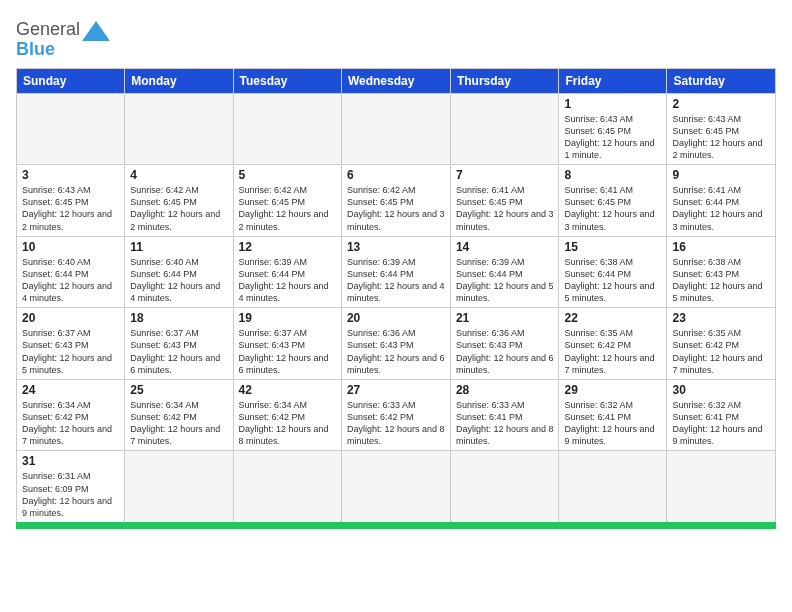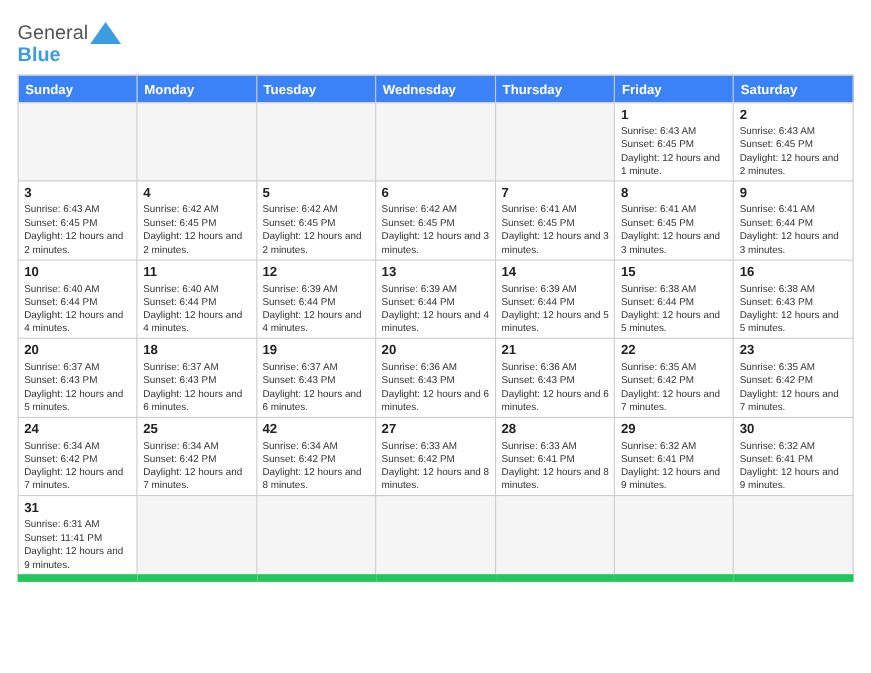--- a/index.html
+++ b/index.html
@@ -32,21 +32,21 @@
     .location-title {
       font-size: 16px;
       color: #444;
     }
     .calendar {
       width: 100%;
       border-collapse: collapse;
       border: 1px solid #ccc;
     }
     .calendar th {
-      background-color: #3b82f6;
+      background-color: #1d4ed8;
       color: #fff;
       font-size: 12px;
       font-weight: bold;
       padding: 5px 6px;
       text-align: left;
       border: 1px solid #ccc;
     }
     .calendar td {
       vertical-align: top;
       border: 1px solid #ccc;
@@ -74,21 +74,21 @@
     }
     .last-row td {
       border-bottom: 7px solid #22c55e;
     }
   </style>
 </head>
 <body>
 
 <div class="header-area">
   <div class="logo">
-  <div style="display:flex;gap:0;">
+  <div style="display:flex;align-items:center;gap:0;">
     <div style="display:flex;flex-direction:column;line-height:1.1;">
       <span style="font-size:18px;color:#555;font-family:Arial,sans-serif;">General</span>
       <span style="font-size:18px;color:#3b9de0;font-weight:bold;font-family:Arial,sans-serif;">Blue</span>
     </div>
     <svg width="28" height="28" viewBox="0 0 28 28" style="margin-left:2px;margin-bottom:10px;">
       <polygon points="14,0 28,20 0,20" fill="#3b9de0"></polygon>
     </svg>
   </div>
 </div>
   <div class="title-area">
@@ -302,21 +302,21 @@
           <span class="day-number">30</span>
           <div class="day-info" style="white-space: pre-line;">Sunrise: 6:32 AM
 Sunset: 6:41 PM
 Daylight: 12 hours and 9 minutes.</div>
         </td>
       </tr>
       <tr class="last-row">
         <td>
           <span class="day-number">31</span>
           <div class="day-info" style="white-space: pre-line;">Sunrise: 6:31 AM
-Sunset: 11:41 PM
+Sunset: 6:09 PM
 Daylight: 12 hours and 9 minutes.</div>
         </td>
         <td class="empty"></td>
         <td class="empty"></td>
         <td class="empty"></td>
         <td class="empty"></td>
         <td class="empty"></td>
         <td class="empty"></td>
       </tr>
     </tbody>

